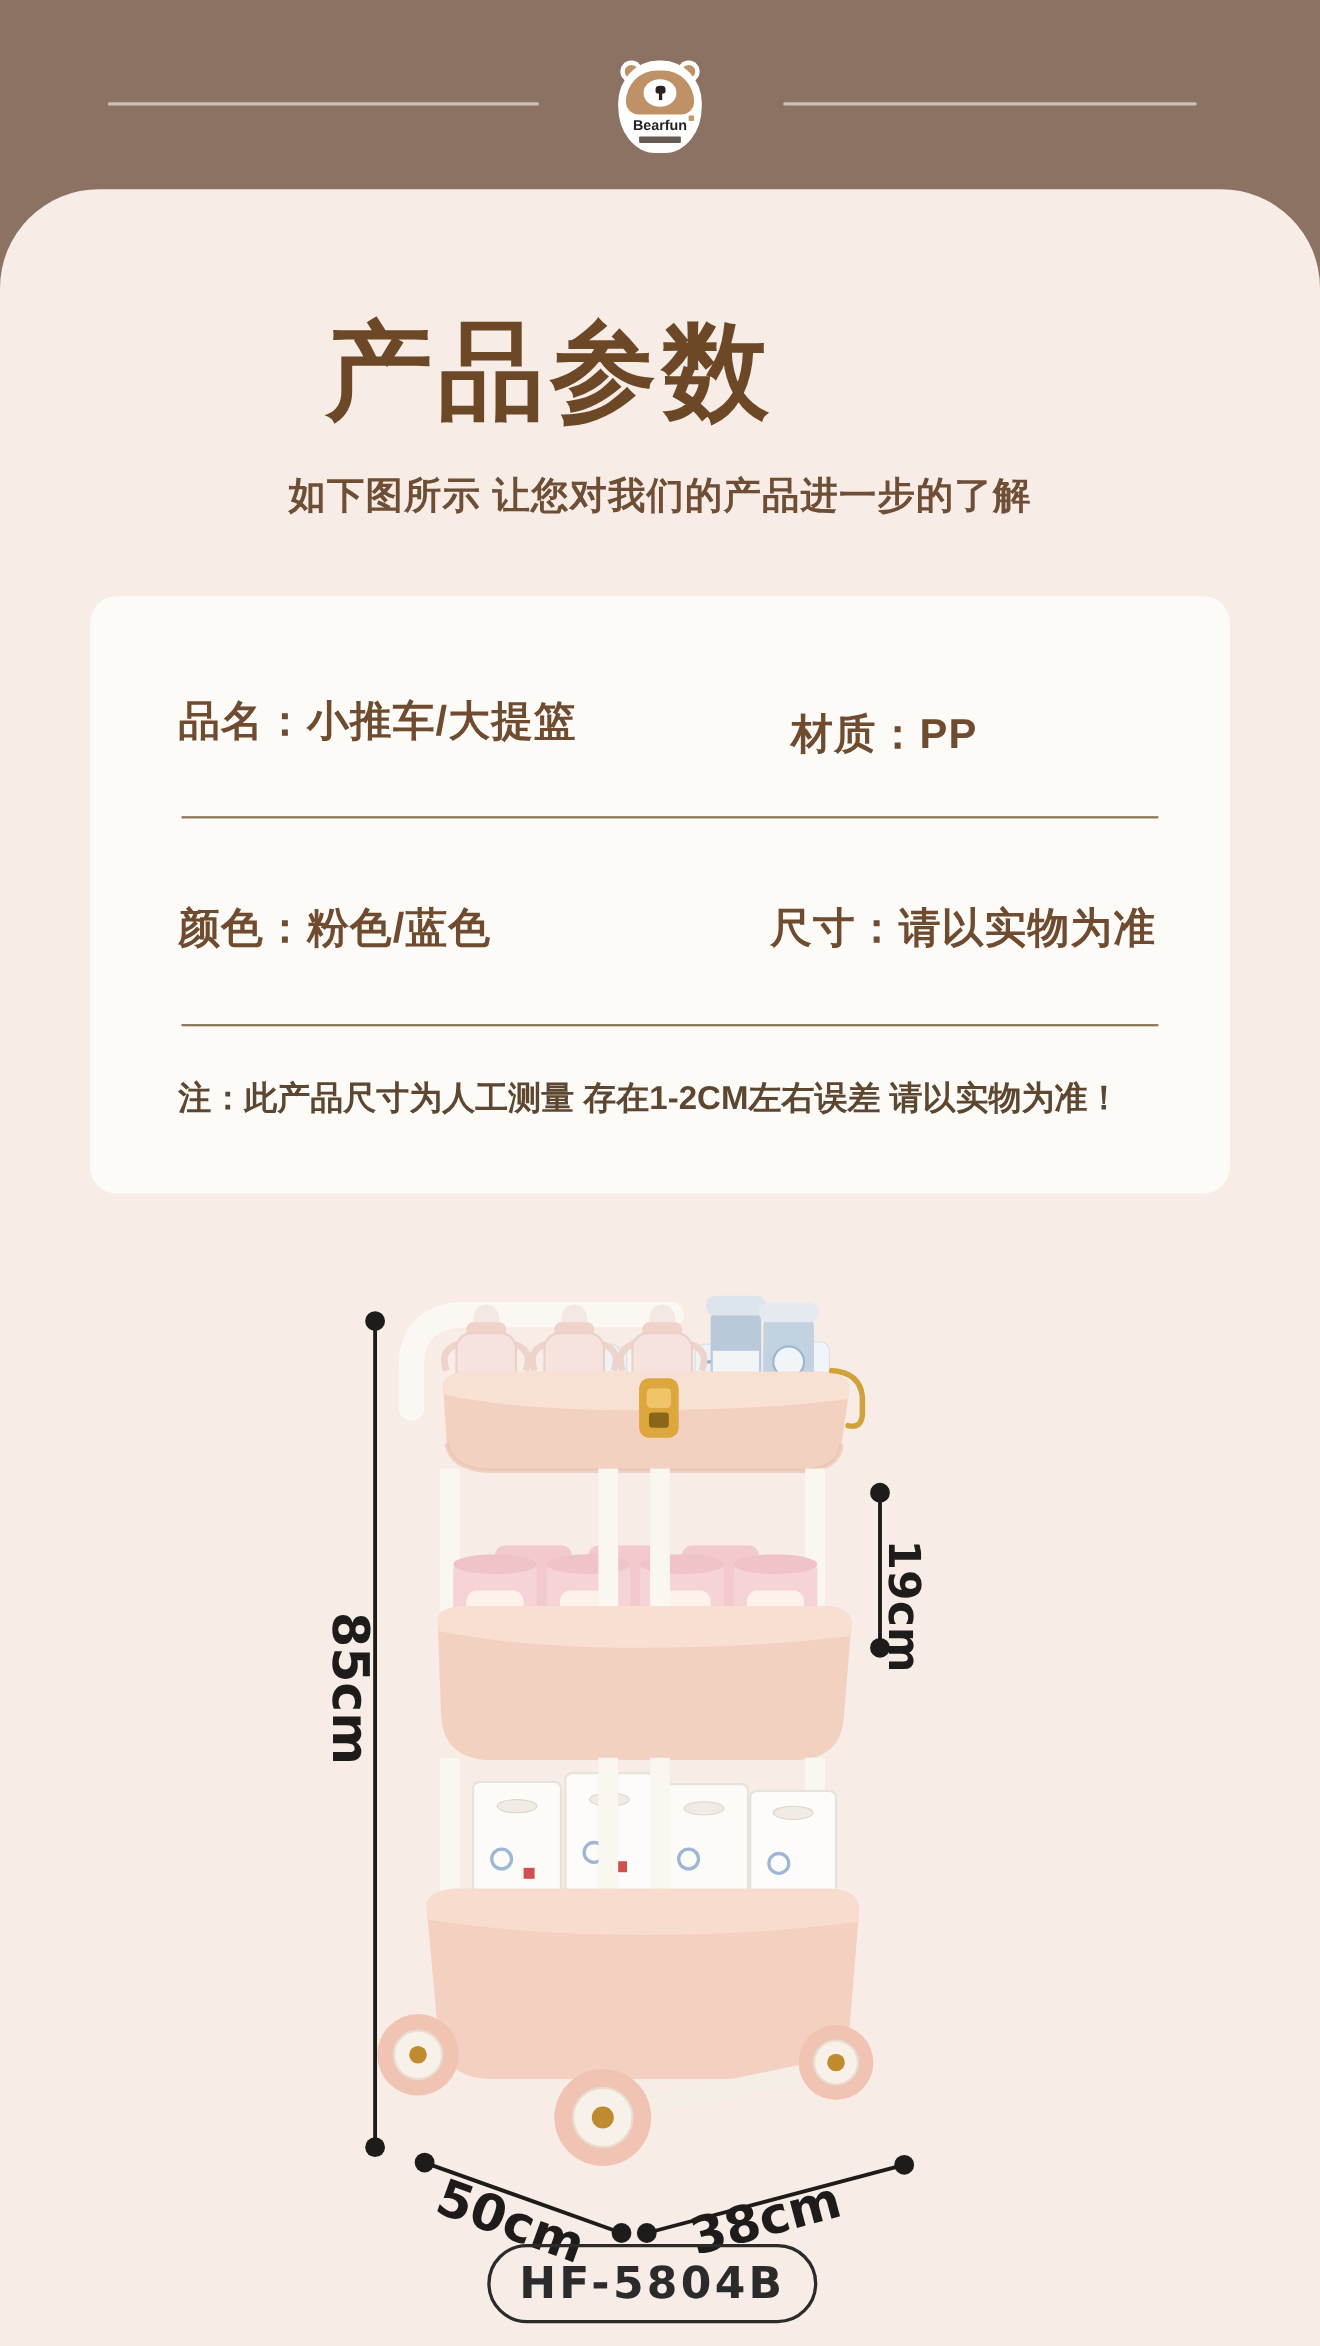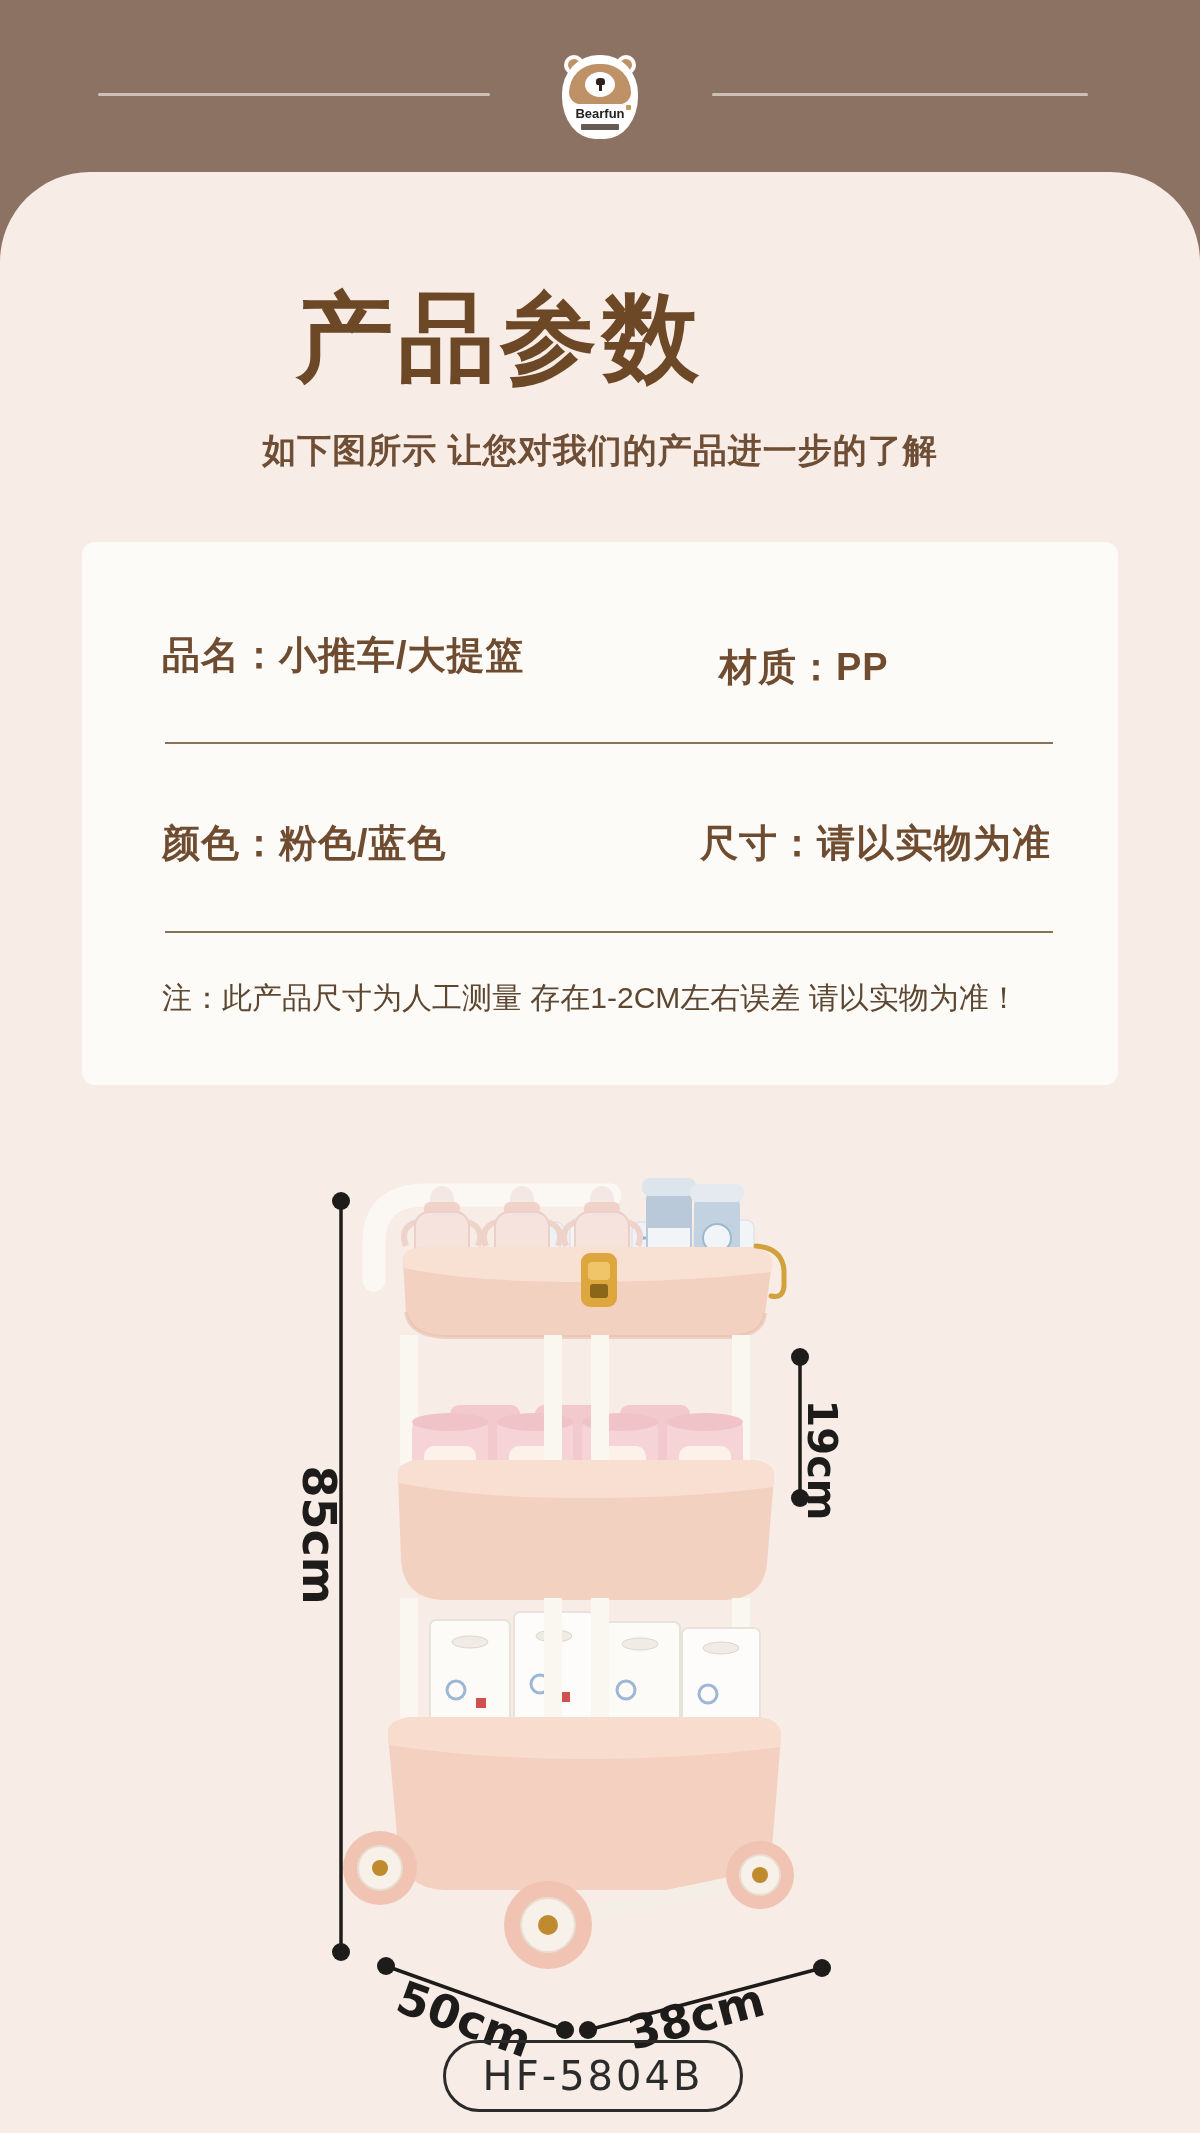--- a/index.html
+++ b/index.html
@@ -31,37 +31,37 @@
     color:#242321;letter-spacing:0;}
   .logo-reg{left:64px;top:50px;font-size:6px;color:#c59a62;background:#c59a62;width:5px;height:5px;
     overflow:hidden;border-radius:1px;}
   .logo-subtext{left:19px;top:69px;width:38px;height:6px;background:#4a3e35;border-radius:1px;opacity:.85;}
   
   .page-title{left:0;top:288px;width:1000px;text-align:center;font-size:97px;line-height:100px;
     font-weight:900;color:#6d4827;letter-spacing:5px;}
   .page-subtitle{left:0;top:428px;width:1200px;text-align:center;font-size:34px;
     font-weight:600;color:#6f4e36;letter-spacing:1px;}
   
-  .spec-card{left:82px;top:542px;width:1036px;height:543px;background:#fdfbf8;border-radius:13px;}
+  .spec-card{left:82px;top:542px;width:1036px;height:543px;background:#fdfbf8;border-radius:24px;}
   .spec-text{font-size:38px;font-weight:600;color:#6f4c30;letter-spacing:1px;white-space:nowrap;}
   .spec-row1-left{left:80px;top:88px;}
   .spec-row1-right{left:618px;top:100px;margin-left:19px;}
   .spec-row2-left{left:80px;top:276px;}
   .spec-row2-right{left:618px;top:276px;}
   .spec-divider{left:83px;width:888px;height:2px;background:#8a7254;}
   .spec-divider-1{top:200px;}
   .spec-divider-2{top:389px;}
-  .spec-note{left:80px;top:436px;font-size:30px;font-weight:400;color:#5e4731;white-space:nowrap;}
+  .spec-note{left:80px;top:436px;font-size:30px;font-weight:700;color:#5e4731;white-space:nowrap;}
   
   .diagram-svg{left:270px;top:1150px;width:660px;height:910px;}
   .dim-label{font-family:"DejaVu Sans","Liberation Sans",sans-serif;font-weight:600;fill:#1d1c1a;}
   
   .model-badge{left:443px;top:2040px;width:300px;height:72px;border:3px solid #2b2b2b;
     border-radius:38px;box-sizing:border-box;text-align:center;line-height:66px;
-    font-size:40px;color:#2b2b2b;letter-spacing:3px;font-weight:400;
+    font-size:40px;color:#2b2b2b;letter-spacing:3px;font-weight:700;
     font-family:"DejaVu Sans","Liberation Sans",sans-serif;}
 </style>
 </head>
 <body>
 
 <div class="abs header-band"></div>
 <div class="abs content-panel"></div>
 
 <div class="abs header-line line-left"></div>
 <div class="abs header-line line-right"></div>

